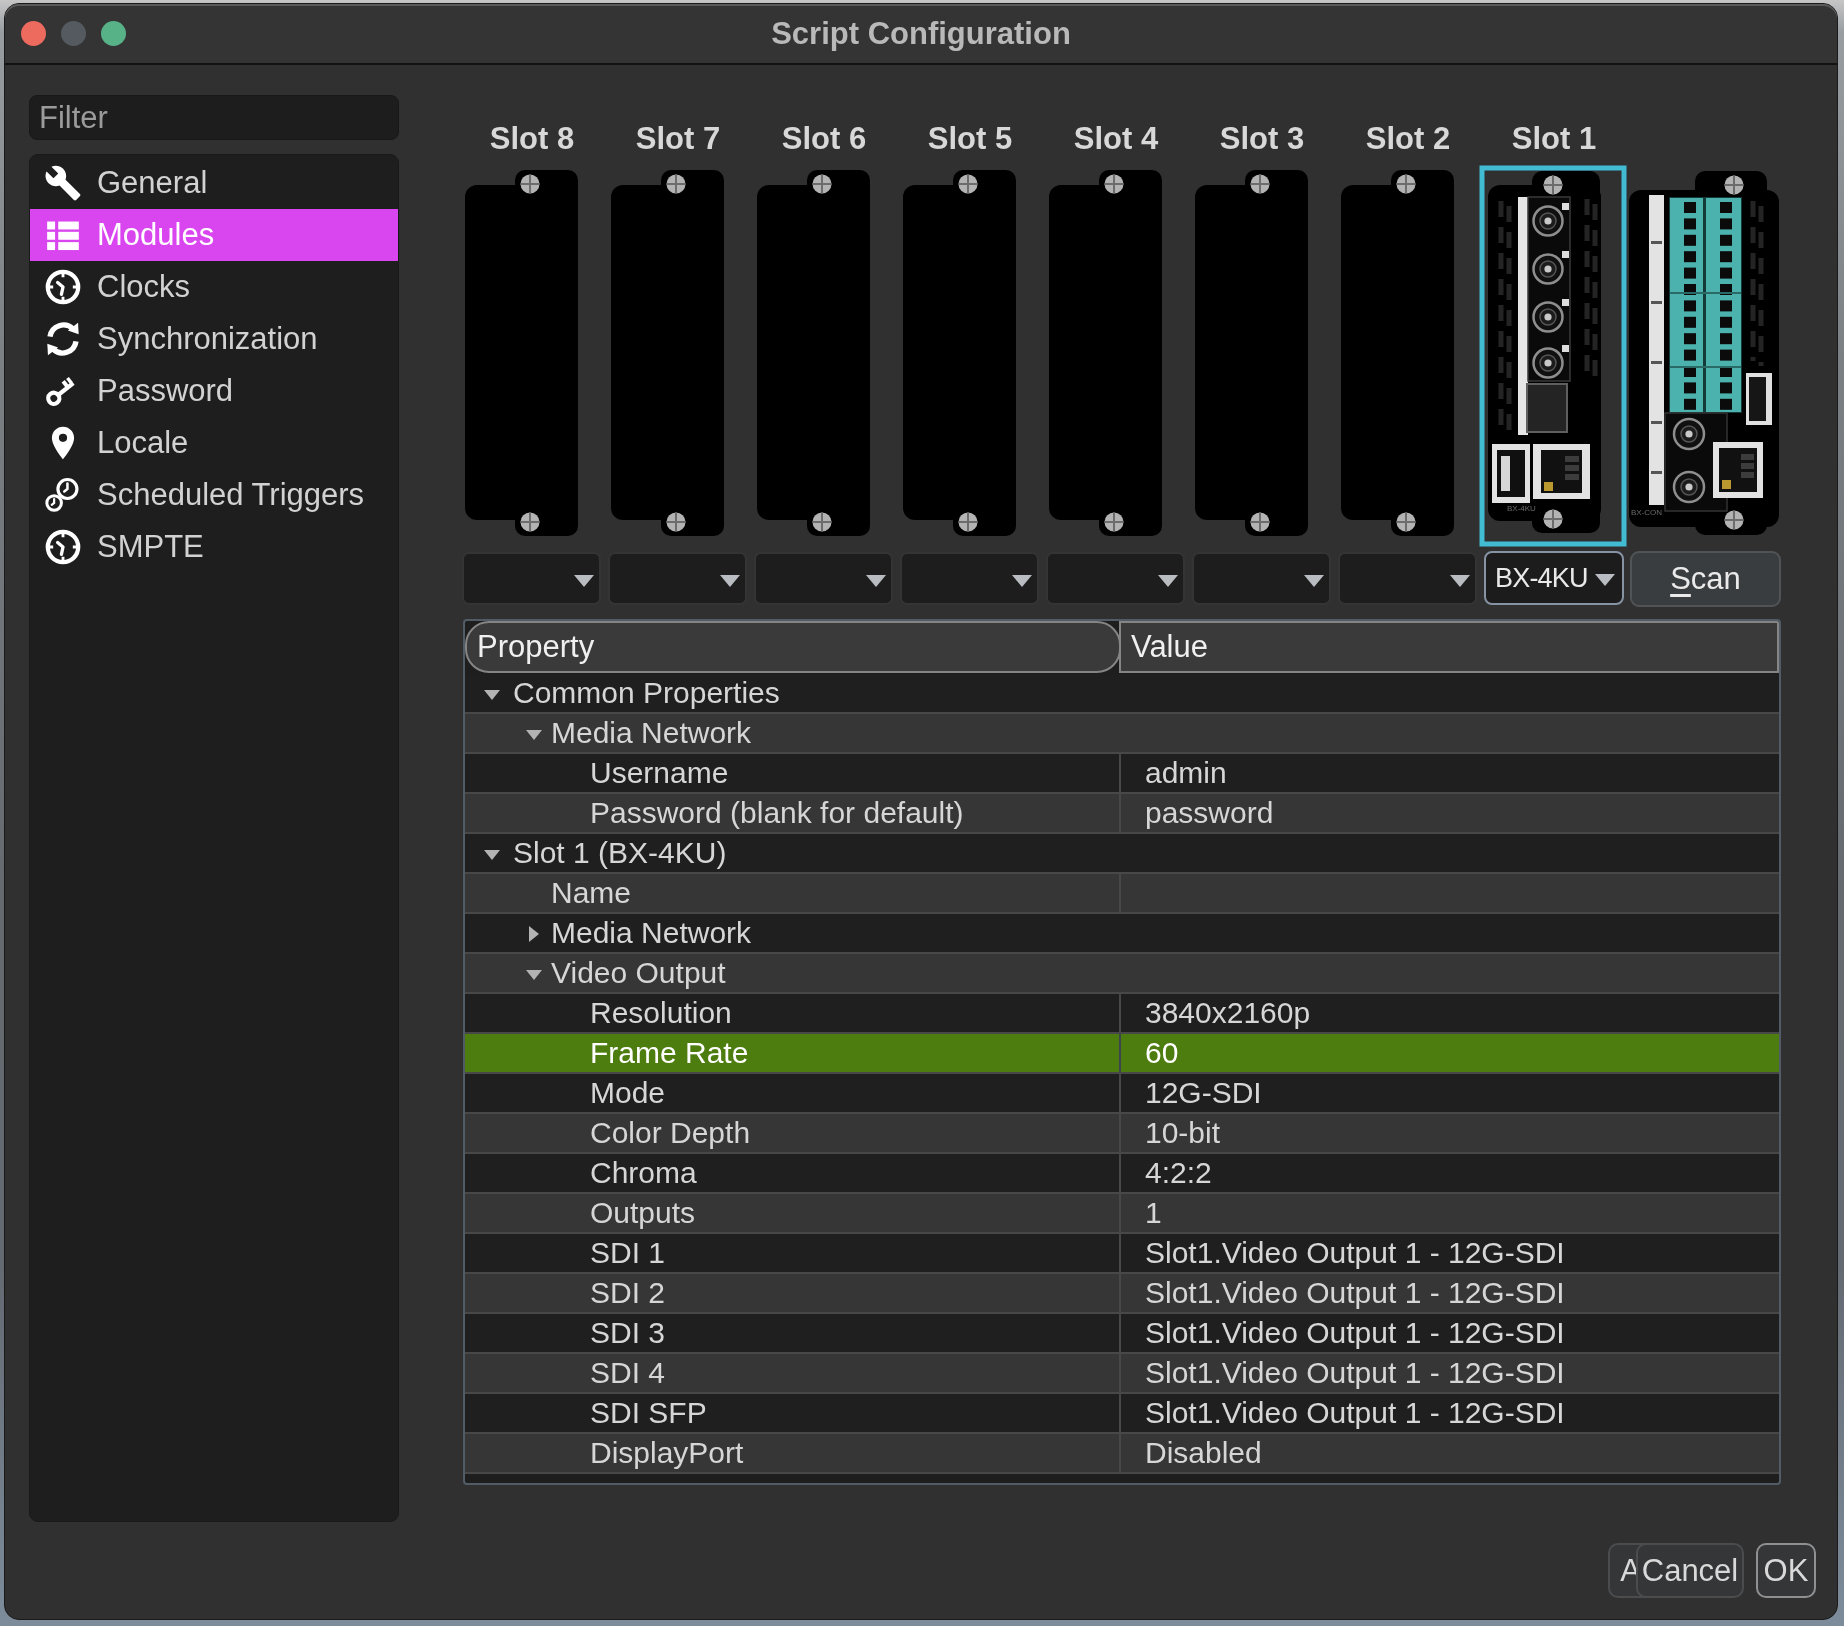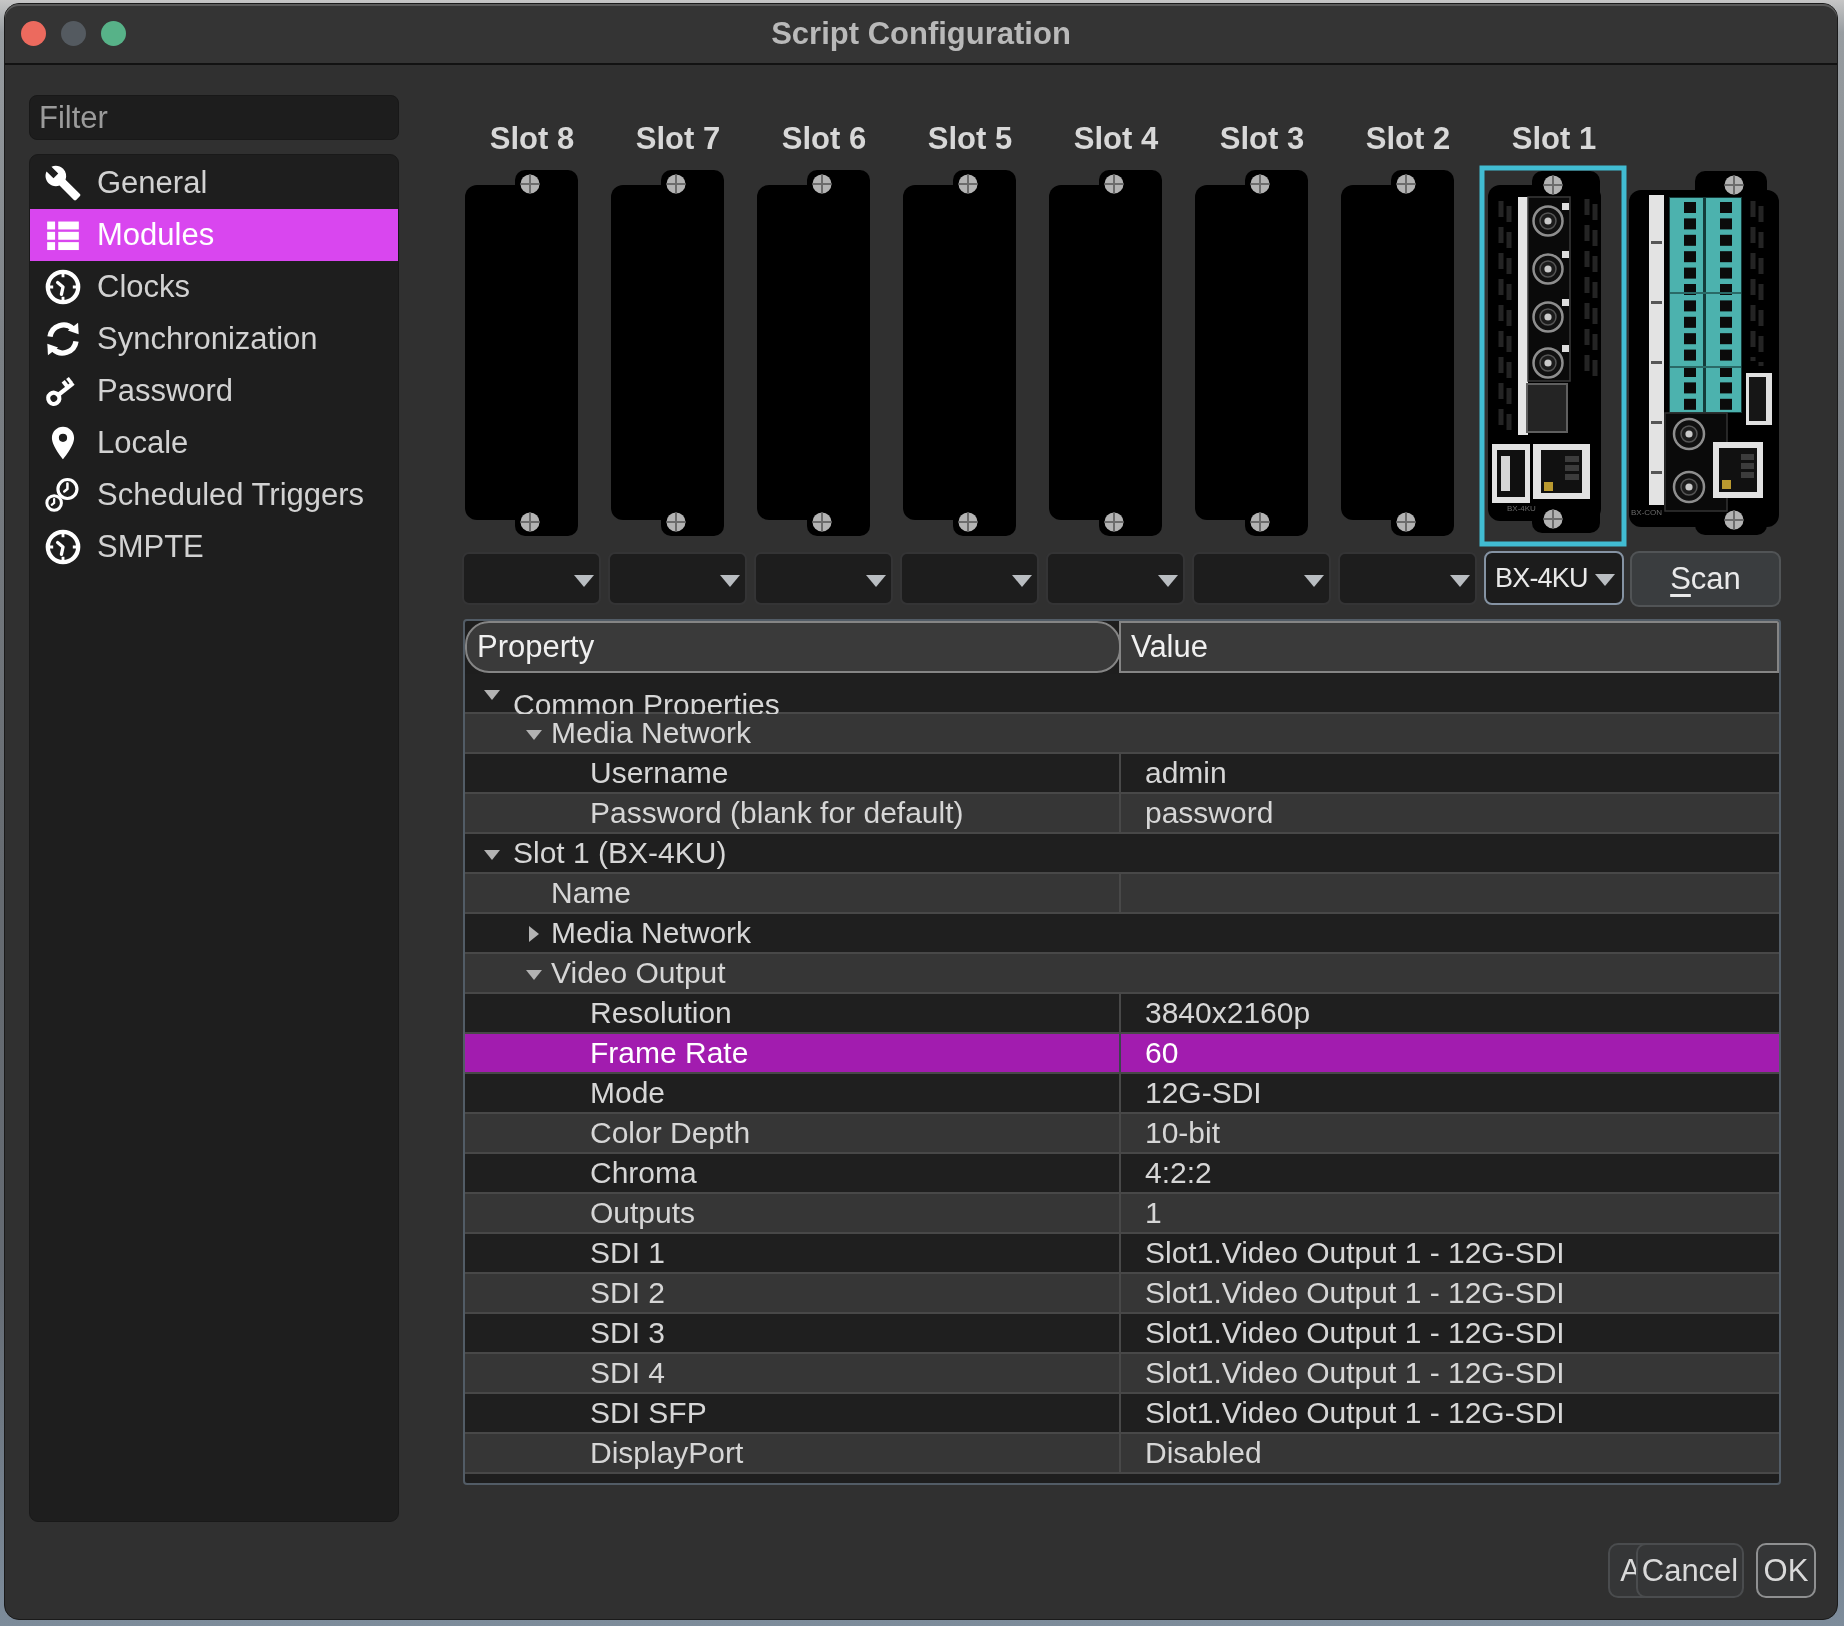--- a/index.html
+++ b/index.html
@@ -20,21 +20,21 @@
 .dd .arr { position:absolute; right:5px; top:21px; width:0; height:0; border-left:10px solid transparent; border-right:10px solid transparent; border-top:12px solid #b9bdc1; }
 .scan { position:absolute; left:1625px; top:547px; width:151px; height:56px; background:#3a3d3f; border:2px solid #515456; border-radius:9px; color:#eaeaea; font-size:31px; text-align:center; line-height:52px; }
 .scan u { text-decoration:underline; text-underline-offset:5px; }
 .bx { position:absolute; left:1479px; top:547px; width:140px; height:54px; background:#1c1c1c; border:2px solid #8593a3; border-radius:8px; color:#e9e9e9; font-size:27px; line-height:50px; padding-left:9px; letter-spacing:-0.8px; }
 .bx .arr { position:absolute; right:7px; top:21px; width:0; height:0; border-left:10px solid transparent; border-right:10px solid transparent; border-top:12px solid #b9bdc1; }
 .tbl { position:absolute; left:458px; top:615px; width:1318px; height:866px; border:2px solid #525c66; border-radius:4px; background:#1e1e1e; overflow:hidden; }
 .hdr { position:absolute; top:0; height:52px; background:#3a3a3a; border:2px solid #858585; color:#f0f0f0; font-size:31px; line-height:48px; padding-left:10px; }
 .row { position:absolute; left:0; width:1314px; height:40px; font-size:30px; color:#d6d6d6; border-bottom:2px solid #484848; line-height:38px; }
 .row.dark { background:#1f1f1f; }
 .row.lite { background:#363636; }
-.row.sel { background:#a21caf; color:#ffffff; }
+.row.sel { background:#4d7c0f; color:#ffffff; }
 .cellv { position:absolute; left:654px; top:0; height:100%; border-left:2px solid #484848; padding-left:24px; }
 .row.sel .cellv { border-left-color:#3c444d; }
 .ptxt { position:absolute; top:0; height:100%; }
 .tri-d { position:absolute; width:0; height:0; border-left:8px solid transparent; border-right:8px solid transparent; border-top:10px solid #b3b3b3; top:16px; }
 .tri-r { position:absolute; width:0; height:0; border-top:8px solid transparent; border-bottom:8px solid transparent; border-left:10px solid #b3b3b3; top:12px; }
 .btn { position:absolute; top:1539px; height:55px; background:#353637; border:2px solid #4a4c4e; border-radius:10px; color:#d9d9d9; font-size:31px; text-align:center; line-height:51px; }
 </style>
 </head>
 <body>
 <div class="window">
@@ -306,21 +306,21 @@
 <div class="dd" style="left:1333px;">
       <span class="arr"></span>
     </div>
   <div class="bx">BX-4KU<span class="arr"></span></div>
   <div class="scan"><u>S</u>can</div>
   <div class="tbl">
     <div class="hdr" style="left:0;width:656px;border-radius:24px;">Property</div>
     <div class="hdr" style="left:654px;width:660px;">Value</div>
 <div class="row dark" style="top:53px;">
         <span class="tri-d" style="left:19px;"></span>
-        <span class="ptxt" style="left:48px;margin-top:12px;">Common Properties</span>
+        <span class="ptxt" style="left:48px;">Common Properties</span>
       </div>
 <div class="row lite" style="top:93px;">
         <span class="tri-d" style="left:61px;"></span>
         <span class="ptxt" style="left:86px;">Media Network</span>
       </div>
 <div class="row dark" style="top:133px;">
         <span class="ptxt" style="left:125px;">Username</span>
         <div class="cellv">admin</div>
       </div>
 <div class="row lite" style="top:173px;">

